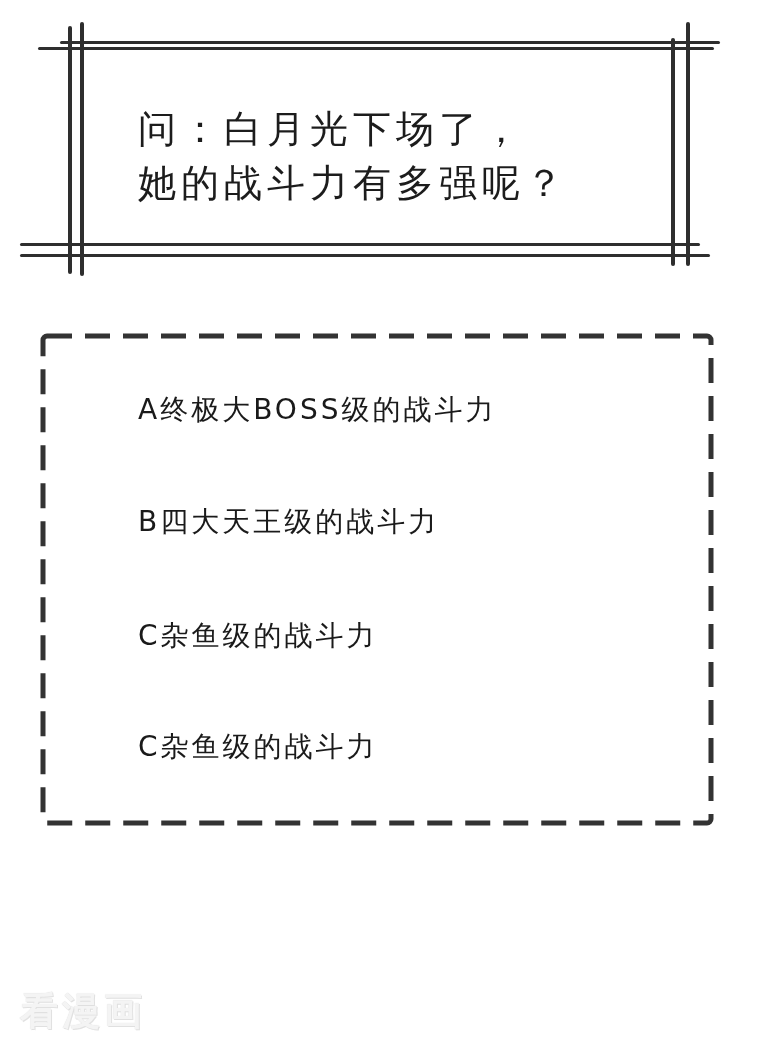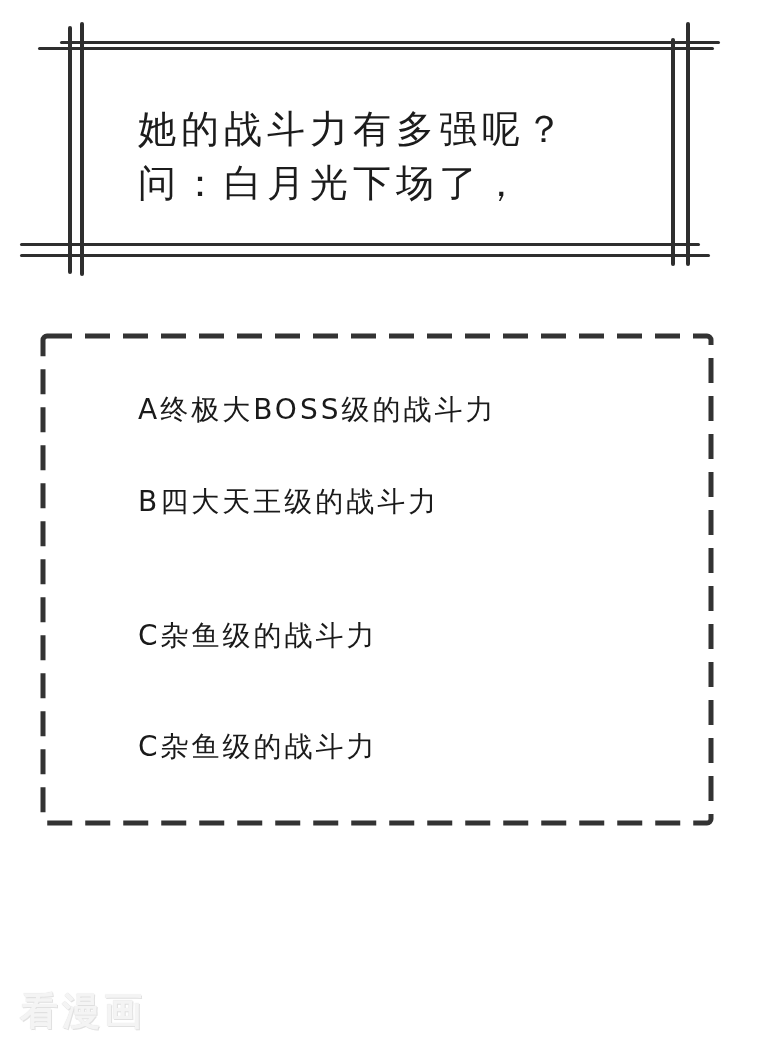--- a/index.html
+++ b/index.html
@@ -30,28 +30,28 @@
   <div class="ln h" style="left:20px; top:254px; width:690px;"></div>
 
   <div class="ln v" style="left:68px; top:26px; height:248px;"></div>
   <div class="ln v" style="left:80px; top:22px; height:254px;"></div>
 
   <div class="ln v" style="left:671px; top:38px; height:228px;"></div>
   <div class="ln v" style="left:686px; top:22px; height:244px;"></div>
 </div>
 
 <div class="title-text">
+  <div>问：白月光下场了，</div>
   <div>她的战斗力有多强呢？</div>
-  <div>问：白月光下场了，</div>
 </div>
 
 <div class="dash-box">
   <svg width="668" height="487">
     <rect x="0" y="0" width="668" height="487" rx="4" ry="4" fill="none" stroke="#333333" stroke-width="5" stroke-dasharray="25 13" stroke-linecap="butt"></rect>
   </svg>
 </div>
 
 <div class="opt" style="top:387px;">A终极大BOSS级的战斗力</div>
-<div class="opt" style="top:479px;">B四大天王级的战斗力</div>
+<div class="opt" style="top:499px;">B四大天王级的战斗力</div>
 <div class="opt" style="top:613px;">C杂鱼级的战斗力</div>
 <div class="opt" style="top:724px;">C杂鱼级的战斗力</div>
 
 <div class="watermark">看漫画</div>
 
 </body></html>

